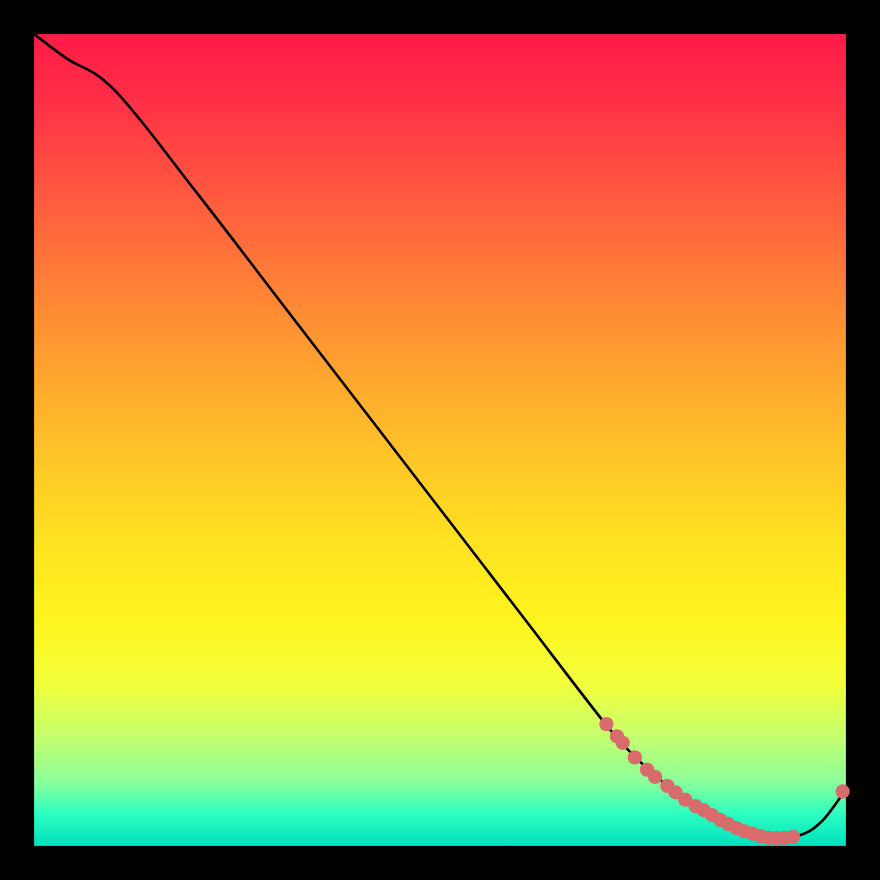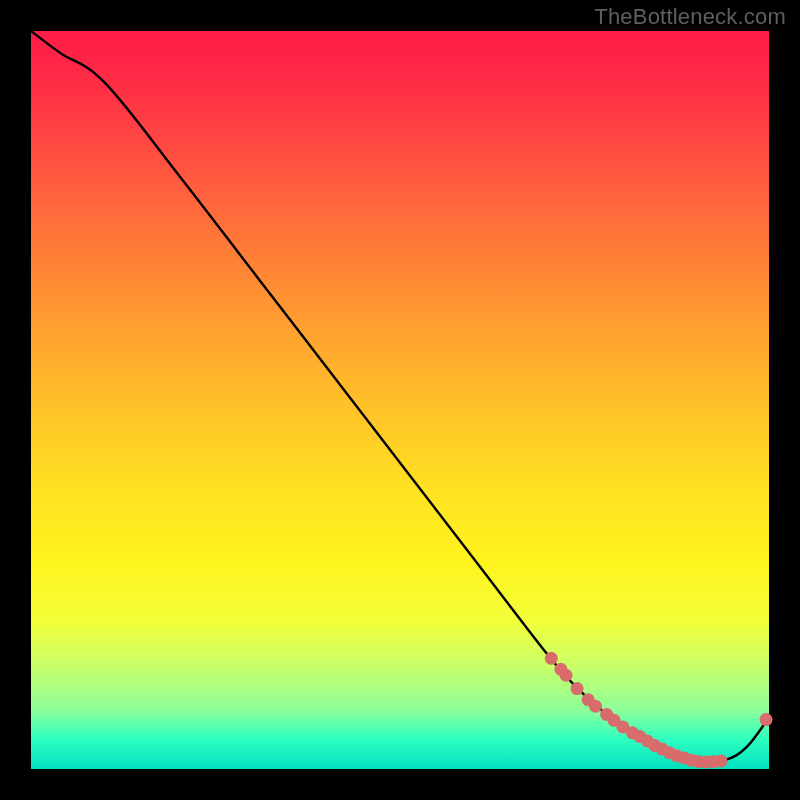--- a/index.html
+++ b/index.html
@@ -62,15 +62,14 @@
         <circle cx="653.13" cy="726.93" r="6.5" fill="#d86b6b"></circle>
         <circle cx="660.51" cy="729.14" r="6.5" fill="#d86b6b"></circle>
         <circle cx="667.89" cy="730.62" r="6.5" fill="#d86b6b"></circle>
         <circle cx="675.27" cy="730.99" r="6.5" fill="#d86b6b"></circle>
         <circle cx="682.65" cy="730.62" r="6.5" fill="#d86b6b"></circle>
         <circle cx="690.03" cy="729.88" r="6.5" fill="#d86b6b"></circle>
         <circle cx="735.05" cy="688.55" r="6.5" fill="#d86b6b"></circle>
       </g>
 </svg>
 
-<div class="watermark">TheBottleneck.com</div>
 
 </div>
 
 </body></html>

